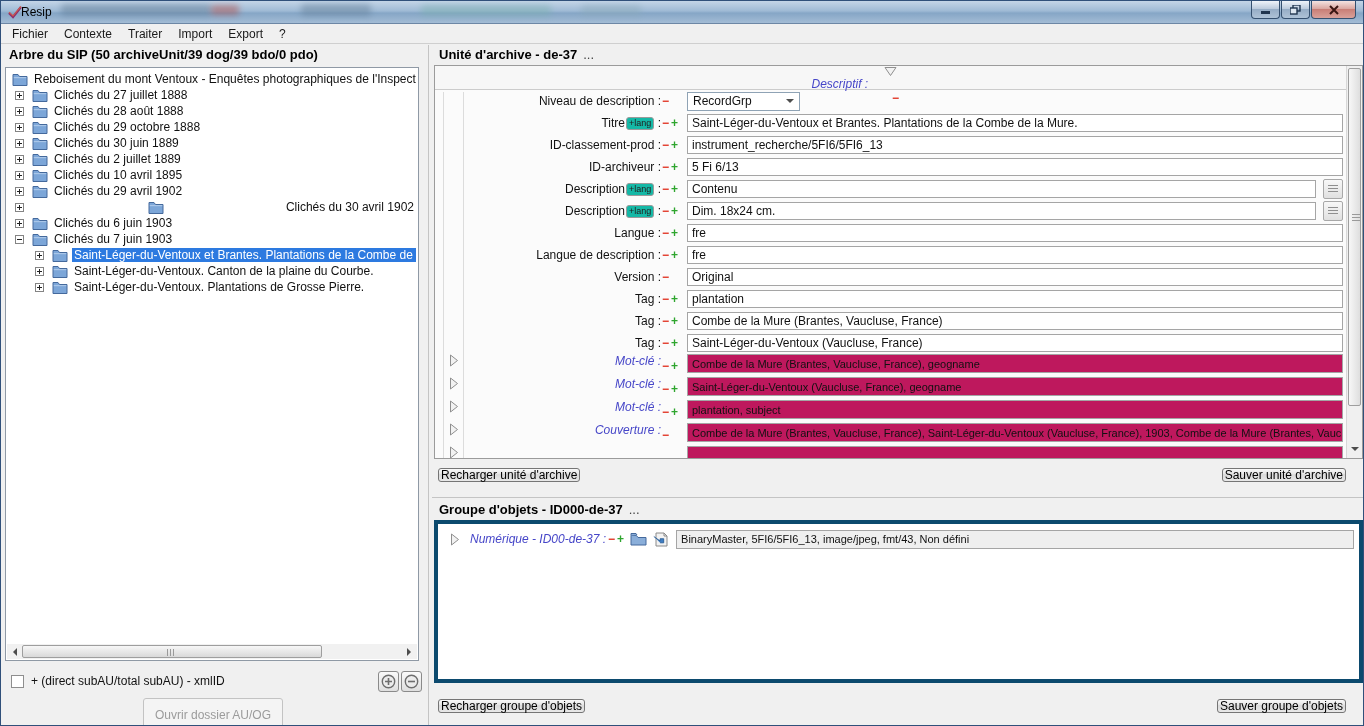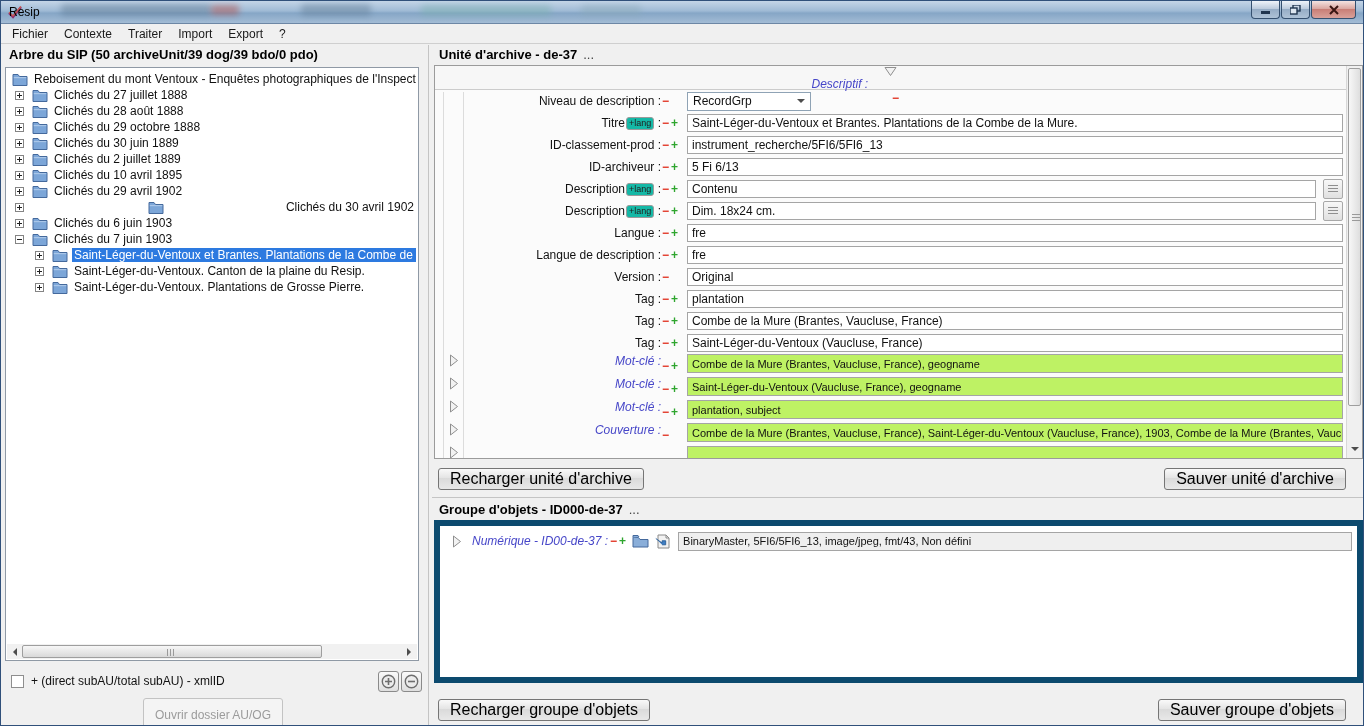--- a/index.html
+++ b/index.html
@@ -11,21 +11,21 @@
     font-size:12px; color:#111;
     border:1px solid #30507a;
   }
 
   
   .titlebar{position:absolute;left:0;top:0;right:0;height:23px;
     background:linear-gradient(180deg,#c4d5e7 0%,#9fbad5 45%,#86a6c6 55%,#a3bcd5 100%);
     border-bottom:1px solid #6d87a5;overflow:hidden;}
   .blob{position:absolute;filter:blur(3px);opacity:.45;border-radius:3px;}
   .app-icon{position:absolute;left:7px;top:4px;}
-  .win-title{position:absolute;left:8px;top:4px;font-size:12px;color:#000;}
+  .win-title{position:absolute;left:20px;top:4px;font-size:12px;color:#000;}
   .win-btns{position:absolute;right:7px;top:0;display:flex;gap:1px;}
   .win-btn{width:29px;height:18px;border:1px solid #35506f;border-top:none;
     background:linear-gradient(#eef3f9,#bccbdd 45%,#96adc6 50%,#aec2d7);
     border-radius:0 0 4px 4px;display:flex;align-items:center;justify-content:center;}
   .win-btn.close{width:45px;background:linear-gradient(#f4e3e1,#dba8a2 45%,#c97f77 50%,#d9a19a);}
 
   
   .menubar{position:absolute;left:0;top:24px;right:0;height:19px;background:#f0f0f0;
     border-bottom:1px solid #cfcfcf;display:flex;align-items:center;padding-left:3px;}
   .menu-item{padding:2px 8px 3px 8px;color:#1a1a1a;}
@@ -88,41 +88,41 @@
   .f-label{width:196px;text-align:right;white-space:nowrap;flex:none;color:#111;}
   .c-label{width:199px;text-align:right;white-space:nowrap;flex:none;font-style:italic;color:#4646c8;}
   .c-row .tri-closed{width:13px;flex:none;}
   .badge{display:inline-block;border:1px solid #9a9a9a;border-radius:3px;font-size:9px;
     padding:0 2px;line-height:11px;vertical-align:1px;background:#14b8a6;color:#222;margin-left:1px;}
   .ops{width:26px;flex:none;display:flex;align-items:center;}
   .minus{color:#e0301e;font-weight:bold;padding:0 1px;}
   .plus{color:#2ea52e;font-weight:bold;padding:0 1px;}
   .f-field{flex:1;height:18px;background:#fff;border:1px solid #a5a5a5;display:flex;align-items:center;
     padding:0 4px;margin-right:3px;white-space:nowrap;overflow:hidden;}
-  .f-field.gray{background:#bef264;font-size:11px;height:19px;}
-  .combobox{flex:none;width:124px;height:19px;background:#fff;border:1px solid #8fa3b5;display:flex;
+  .f-field.gray{background:#be185d;font-size:11px;height:19px;}
+  .combobox{flex:none;width:113px;height:19px;background:#fff;border:1px solid #8fa3b5;display:flex;
     align-items:center;justify-content:space-between;padding:0 5px;}
   .ml-btn{flex:none;width:20px;height:20px;margin:0 3px 0 4px;border:1px solid #a8a8a8;border-radius:2px;
     background:linear-gradient(#f8f8f8,#e0e0e0);display:flex;align-items:center;justify-content:center;}
   .grip{width:10px;height:8px;background:repeating-linear-gradient(#8f8f8f 0 1px,transparent 1px 3px);}
 
   .vscroll{position:absolute;top:0;right:0;width:16px;bottom:0;background:#f0f0f0;border-left:1px solid #d8d8d8;}
   .v-thumb{position:absolute;top:2px;left:1px;right:1px;height:338px;
     background:linear-gradient(90deg,#f7f7f7,#dedede);border:1px solid #9e9e9e;border-radius:2px;}
   .v-thumb::after{content:"";position:absolute;top:145px;left:3px;width:8px;height:9px;
     background:repeating-linear-gradient(#9a9a9a 0 1px,transparent 1px 3px);}
   .v-down{position:absolute;bottom:1px;left:0;right:0;height:15px;display:flex;align-items:center;justify-content:center;}
 
-  .btn{position:absolute;height:22px;padding:0 11px;border:1px solid #757575;border-radius:3px;
+  .btn{position:absolute;height:14px;padding:0 2px;border:1px solid #757575;border-radius:3px;
     background:linear-gradient(#f9f9f9,#e4e4e4 45%,#dadada 46%,#e8e8e8);
-    display:inline-flex;align-items:center;font-size:16px;color:#000;white-space:nowrap;}
+    display:inline-flex;align-items:center;font-size:12px;color:#000;white-space:nowrap;}
 
   
   .og-box{position:absolute;left:433px;top:519px;width:929px;height:163px;background:#fff;
-    border:6px solid #0c4a6e;overflow:hidden;}
+    border:4px solid #0c4a6e;overflow:hidden;}
   .num-row{height:26px;display:flex;align-items:center;padding:4px 2px 0 12px;}
   .num-label{font-style:italic;color:#4646c8;margin:0 1px 0 10px;white-space:nowrap;}
   .num-icon{flex:none;display:flex;margin-left:5px;}
   .num-field{flex:1;height:19px;background:#efefef;border:1px solid #a5a5a5;display:flex;align-items:center;
     padding:0 4px;margin:0 3px 0 8px;white-space:nowrap;overflow:hidden;font-size:11px;}
 </style>
 </head>
 <body>
 
 <div class="titlebar">
@@ -294,21 +294,21 @@
         <span class="tree-label sel">Saint-Léger-du-Ventoux et Brantes. Plantations de la Combe de la Mure.</span>
       </div>
       <div class="tree-row" style="padding-left: 27px;">
         <span class="exp plus"></span>
         <span class="tree-folder">
           <svg width="16" height="13" viewBox="0 0 16 13">
             <path d="M1 1.5 h5 l1.5 2 H15 v9 H1 z" fill="#7ca6d8" stroke="#44699c"></path>
             <path d="M1.8 4.6 H14.2" stroke="#a9c6e8" stroke-width="1.2"></path>
           </svg>
         </span>
-        <span class="tree-label">Saint-Léger-du-Ventoux. Canton de la plaine du Resip.</span>
+        <span class="tree-label">Saint-Léger-du-Ventoux. Canton de la plaine du Courbe.</span>
       </div>
       <div class="tree-row" style="padding-left: 27px;">
         <span class="exp plus"></span>
         <span class="tree-folder">
           <svg width="16" height="13" viewBox="0 0 16 13">
             <path d="M1 1.5 h5 l1.5 2 H15 v9 H1 z" fill="#7ca6d8" stroke="#44699c"></path>
             <path d="M1.8 4.6 H14.2" stroke="#a9c6e8" stroke-width="1.2"></path>
           </svg>
         </span>
         <span class="tree-label">Saint-Léger-du-Ventoux. Plantations de Grosse Pierre.</span>

